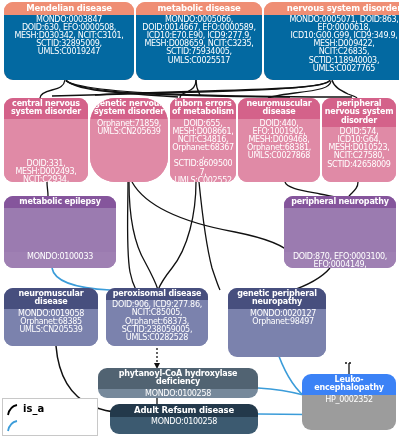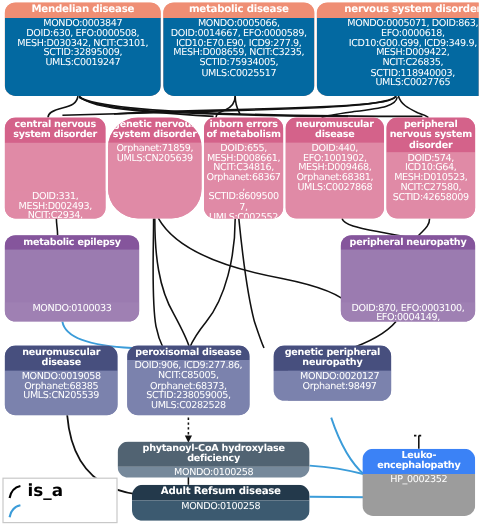--- a/index.html
+++ b/index.html
@@ -101,21 +101,21 @@
     align-items: center;
     height: 16px;
   }
   .legend-swatch {
     width: 14px;
     height: 14px;
     flex: 0 0 14px;
     margin-right: 3px;
   }
   .legend-label {
-    font-size: 14px;
+    font-size: 10px;
     font-weight: bold;
     line-height: 1;
   }
   .legend-isa .legend-label { color: #000000; }
   .legend-hmf .legend-label { color: #3b9cd9; }
 </style>
 </head>
 <body>
 
 <div id="canvas">
@@ -288,21 +288,21 @@
 
   <div class="node tier-slate" style="left:106px; top:288px; width:102px; height:58px;">
     <div class="title">peroxisomal disease</div>
     <div class="ids" style="white-space:pre-line;">DOID:906, ICD9:277.86,
 NCIT:C85005,
 Orphanet:68373,
 SCTID:238059005,
 UMLS:C0282528</div>
   </div>
 
-  <div class="node tier-slate" style="left:228px; top:288px; width:98px; height:46px;">
+  <div class="node tier-slate" style="left:228px; top:288px; width:98px; height:69px;">
     <div class="title">genetic peripheral neuropathy</div>
     <div class="ids" style="white-space:pre-line;margin-left:12px;">MONDO:0020127
 Orphanet:98497</div>
   </div>
 
   <div class="node tier-steel" style="left:98px; top:368px; width:160px; height:30px;">
     <div class="title">phytanoyl-CoA hydroxylase deficiency</div>
     <div class="ids" style="white-space:pre-line;">MONDO:0100258</div>
   </div>
 

